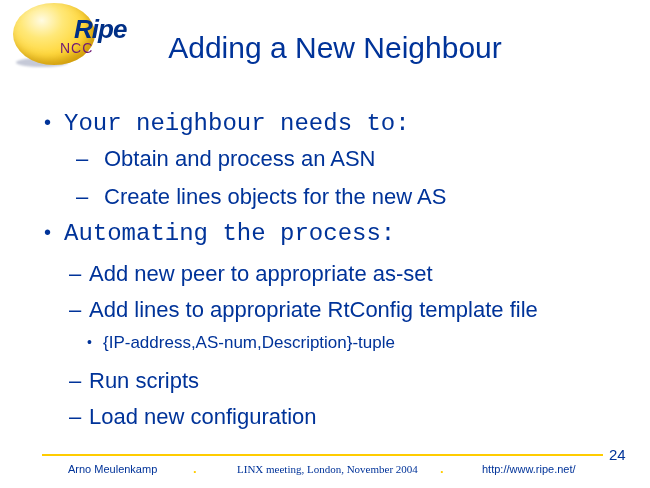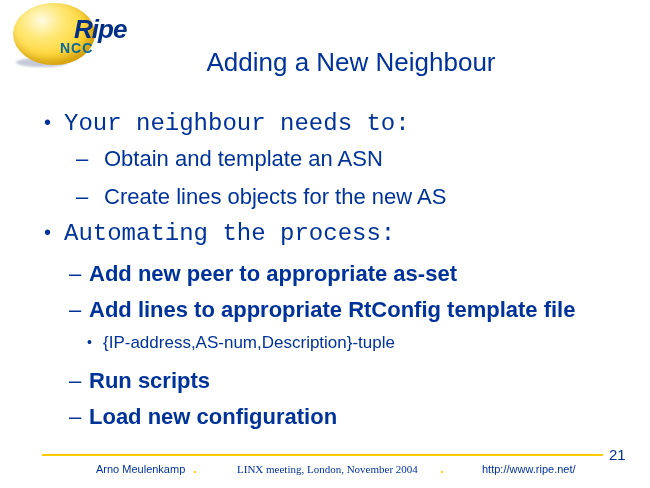--- a/index.html
+++ b/index.html
@@ -53,34 +53,34 @@
     font-style: italic;
     color: #002f86;
     letter-spacing: -1px;
     margin-left: 40px;
   }
   .logo-ncc {
     position: absolute;
     left: 60px;
     top: 40px;
     font-size: 14px;
-    font-weight: bold;
-    color: #0369a1;
+    font-weight: normal;
+    color: #701a75;
     letter-spacing: 1px;
   }
 
   
   .title {
     position: absolute;
     left: 55px;
     top: 31px;
     width: 560px;
-    margin: 16px;
+    margin: 0;
     text-align: center;
-    font-size: 26px;
+    font-size: 30px;
     font-weight: normal;
     color: #003399;
   }
 
   
   .item {
     position: absolute;
     left: 0;
     width: 650px;
     white-space: nowrap;
@@ -92,21 +92,21 @@
   .i-l1 { font-size: 24px; }
   .i-l1 .marker { left: 44px; font-size: 20px; top: 1px; }
   .i-l1 .text   { left: 64px; font-family: Liberation Mono, monospace; }
 
   .i-l2a { font-size: 22px; }
   .i-l2a .marker { left: 76px; }
   .i-l2a .text   { left: 104px; }
 
   .i-l2b { font-size: 22px; }
   .i-l2b .marker { left: 69px; }
-  .i-l2b .text   { left: 89px; font-weight: bold; }
+  .i-l2b .text   { left: 89px; }
 
   .i-l3 { font-size: 17px; }
   .i-l3 .marker { left: 87px; font-size: 14px; top: 1px; }
   .i-l3 .text   { left: 103px; text-align: right; }
 
   
   .footer-rule {
     position: absolute;
     left: 42px;
     top: 454px;
@@ -121,21 +121,21 @@
     font-size: 15px;
     color: #003399;
   }
   .footer-text {
     position: absolute;
     top: 463px;
     font-size: 11px;
     color: #003399;
     white-space: nowrap;
   }
-  .ft-author  { left: 68px; margin-left: 28px; }
+  .ft-author  { left: 68px; }
   .ft-dot1    { left: 193px; color: #ffcc00; font-weight: bold; font-size: 13px; top: 461px; }
   .ft-meeting { left: 237px; font-family: Liberation Serif, serif; }
   .ft-dot2    { left: 440px; color: #ffcc00; font-weight: bold; font-size: 13px; top: 461px; }
   .ft-url     { left: 482px; }
 </style>
 </head>
 <body>
 
 <div class="slide">
 
@@ -147,21 +147,21 @@
   </div>
 
   <h1 class="title">Adding a New Neighbour</h1>
 
   <div class="item i-l1" style="top:110px">
     <span class="marker">•</span>
     <span class="text">Your neighbour needs to:</span>
   </div>
   <div class="item i-l2a" style="top:146px">
     <span class="marker">–</span>
-    <span class="text">Obtain and template an ASN</span>
+    <span class="text">Obtain and process an ASN</span>
   </div>
   <div class="item i-l2a" style="top:184px">
     <span class="marker">–</span>
     <span class="text">Create lines objects for the new AS</span>
   </div>
   <div class="item i-l1" style="top:220px">
     <span class="marker">•</span>
     <span class="text">Automating the process:</span>
   </div>
   <div class="item i-l2b" style="top:261px">
@@ -179,20 +179,20 @@
   <div class="item i-l2b" style="top:368px">
     <span class="marker">–</span>
     <span class="text">Run scripts</span>
   </div>
   <div class="item i-l2b" style="top:404px">
     <span class="marker">–</span>
     <span class="text">Load new configuration</span>
   </div>
 
   <div class="footer-rule"></div>
-  <div class="page-number">21</div>
+  <div class="page-number">24</div>
   <div class="footer-text ft-author">Arno Meulenkamp</div>
   <div class="footer-text ft-dot1">.</div>
   <div class="footer-text ft-meeting">LINX meeting, London, November 2004</div>
   <div class="footer-text ft-dot2">.</div>
   <div class="footer-text ft-url">http://www.ripe.net/</div>
 
 </div>
 
 </body></html>

